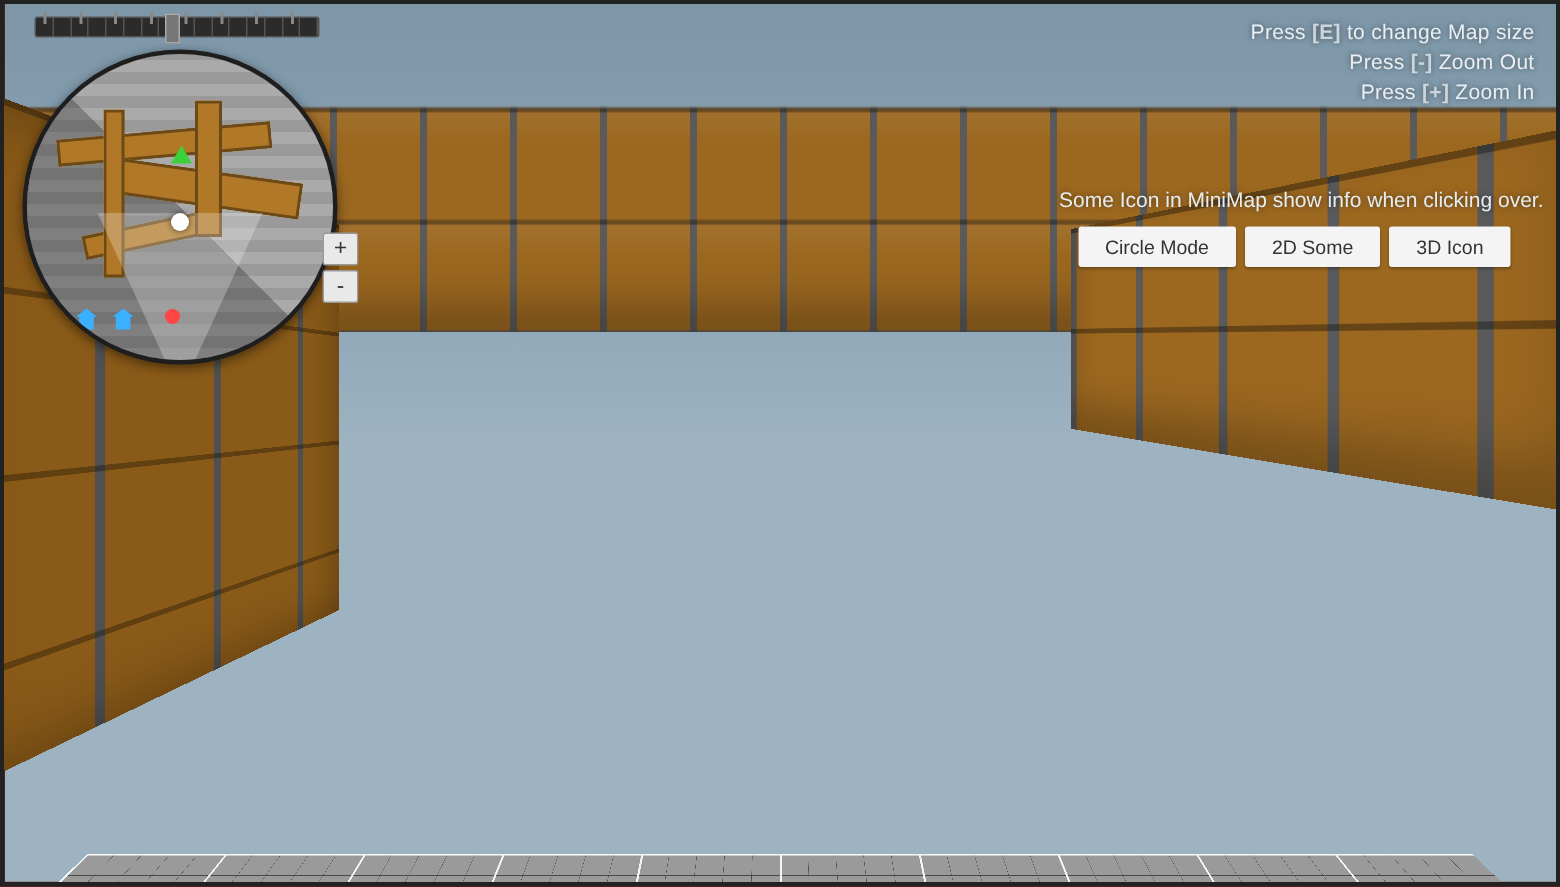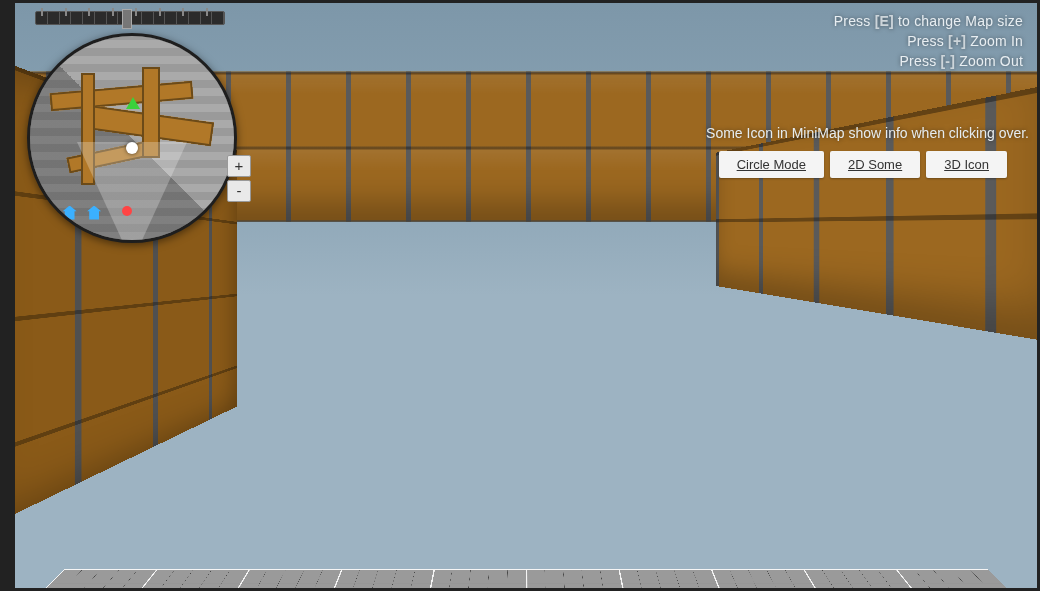--- a/index.html
+++ b/index.html
@@ -9,21 +9,20 @@
     overflow: hidden;
     font-family: Arial, Helvetica, sans-serif;
     background: #222;
     position: relative;
   }
   .frame {
     position: absolute;
     inset: 3px;
     background: #7f1d1d;
     overflow: hidden;
-    margin-left: 12px;
   }
   
   .scene {
     position: absolute;
     inset: 0;
     perspective: 600px;
     perspective-origin: 50% 40%;
     background: linear-gradient(to bottom, #7d97a9 0%, #8ba4b5 30%, #9db3c2 50%);
   }
   .floor {
@@ -119,21 +118,20 @@
   }
   .mode-btn {
     background: #f4f4f4;
     color: #333;
     font-size: 13px;
     padding: 6px 18px;
     border: none;
     border-radius: 2px;
     cursor: pointer;
     box-shadow: 0 1px 2px rgba(0,0,0,0.3);
-    text-decoration: underline;
   }
 
   
   .ruler {
     position: absolute;
     top: 8px;
     left: 20px;
     width: 190px;
     height: 14px;
     background: #2b2b2b;
@@ -274,24 +272,24 @@
     <div class="wall"></div>
     <div class="wall-right"></div>
     <div class="wall-left"></div>
   </div>
 
   <div class="help">
     <div>
       <span>Press </span><span class="key">[E]</span><span> to change Map size</span>
     </div>
     <div>
+      <span>Press </span><span class="key">[-]</span><span> Zoom Out</span>
+    </div>
+    <div>
       <span>Press </span><span class="key">[+]</span><span> Zoom In</span>
-    </div>
-    <div>
-      <span>Press </span><span class="key">[-]</span><span> Zoom Out</span>
     </div>
   </div>
 
   <div class="tip">Some Icon in MiniMap show info when clicking over.</div>
 
   <div class="modes">
     <button class="mode-btn">Circle Mode</button>
     <button class="mode-btn">2D Some</button>
     <button class="mode-btn">3D Icon</button>
   </div>

